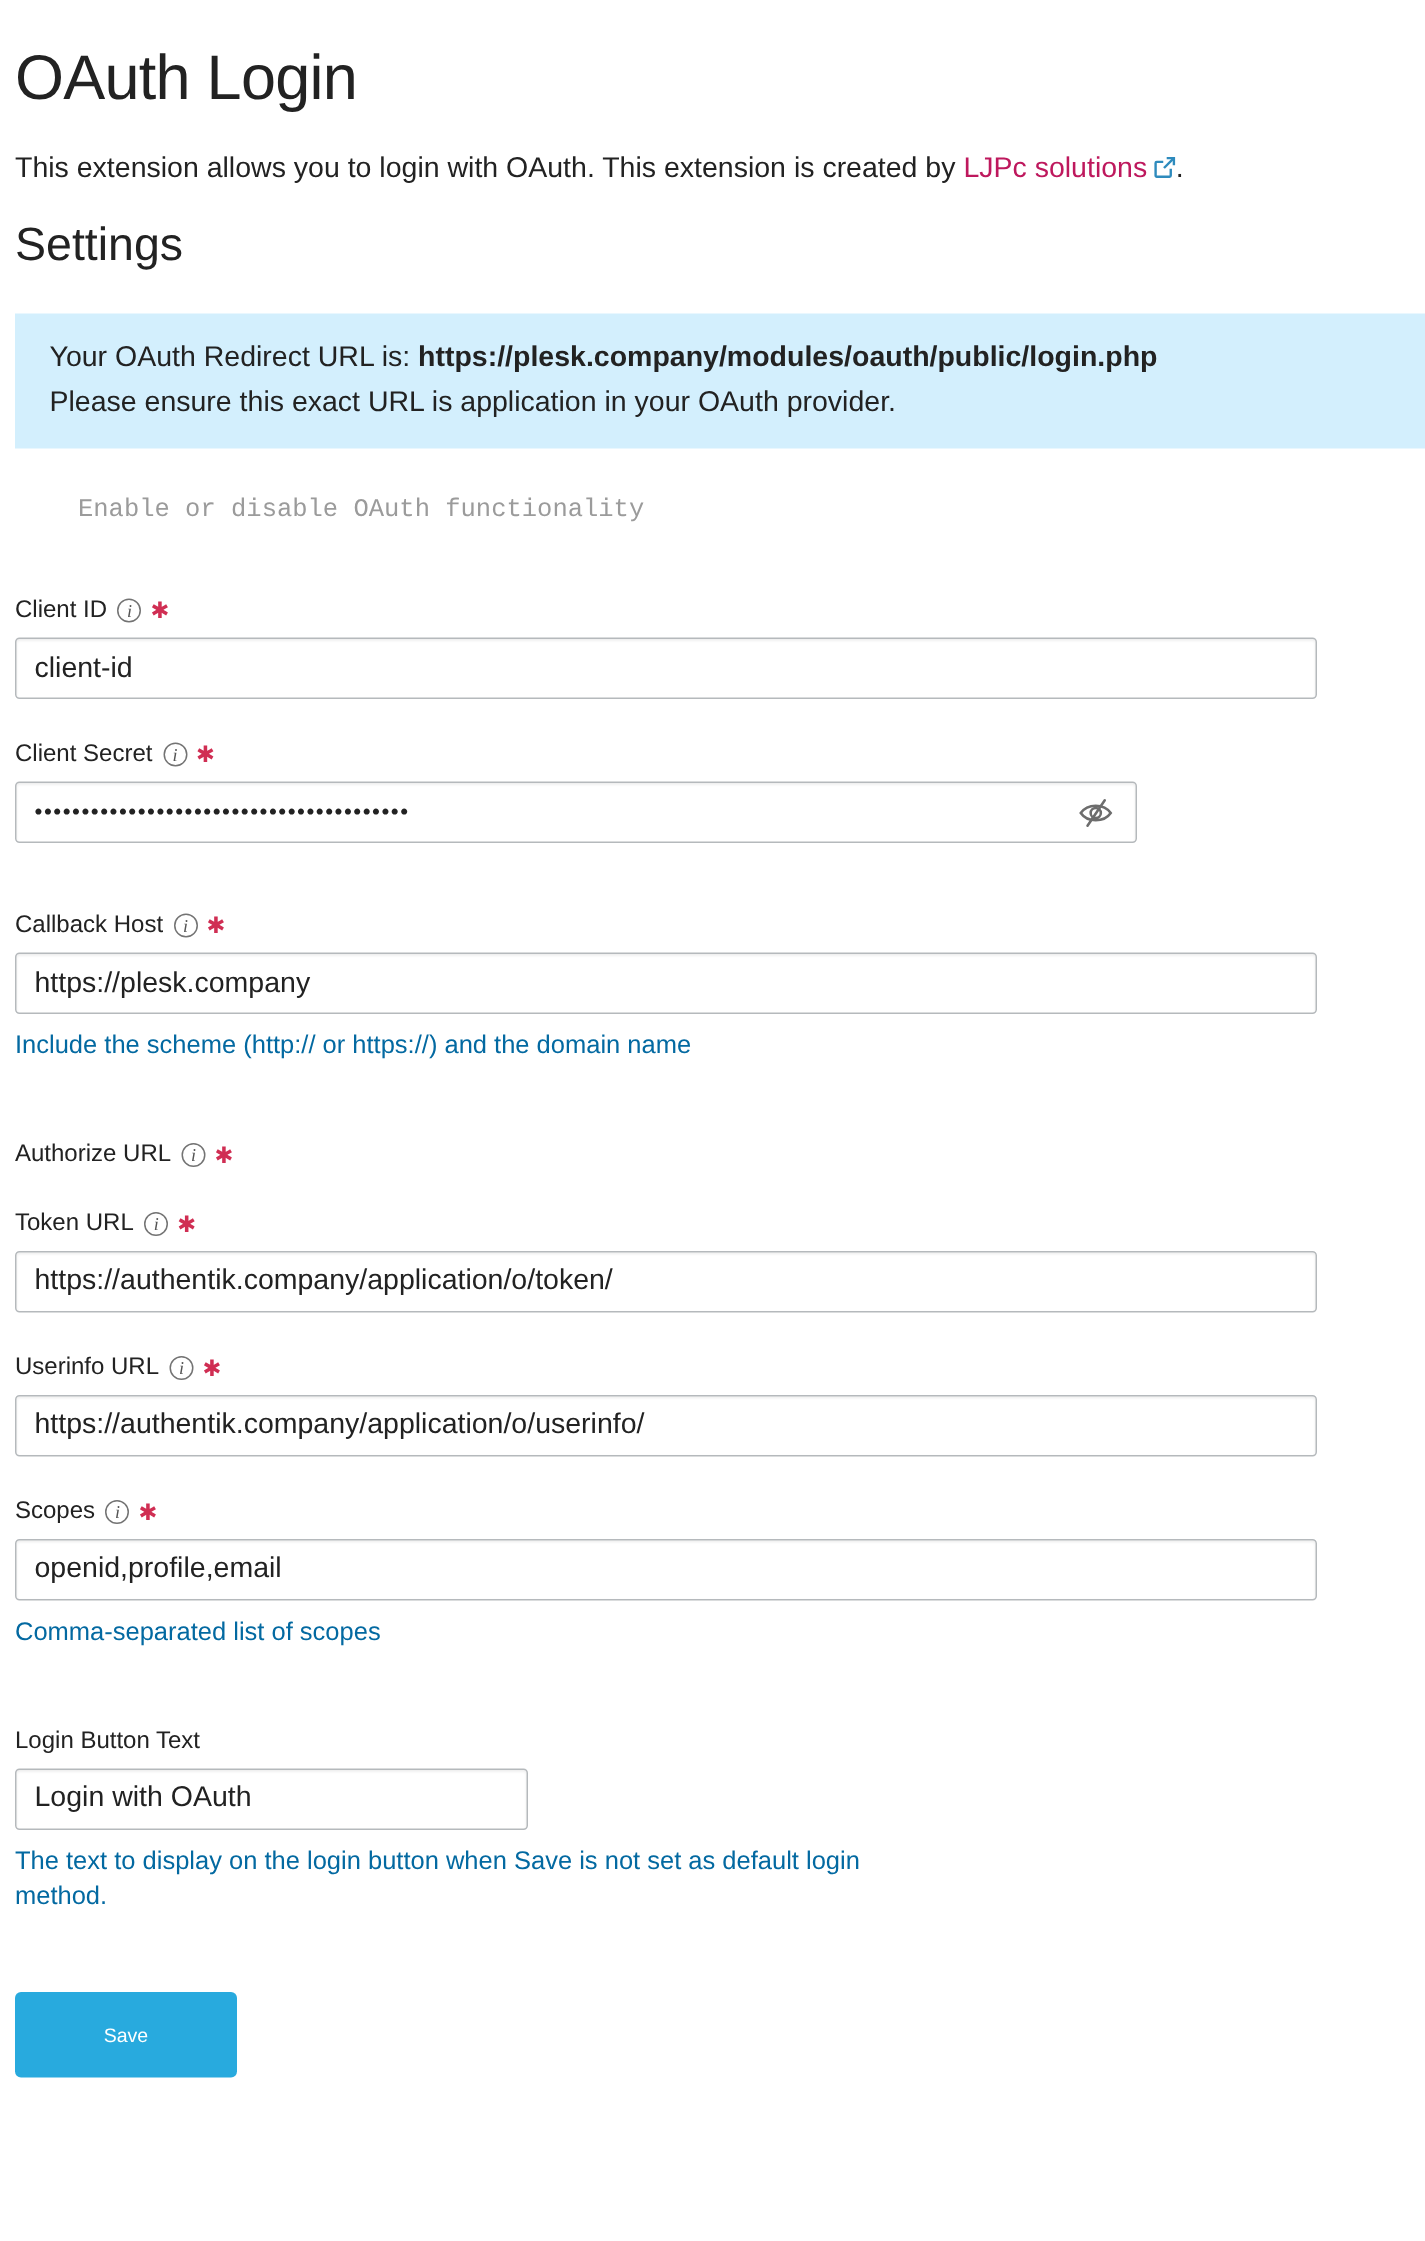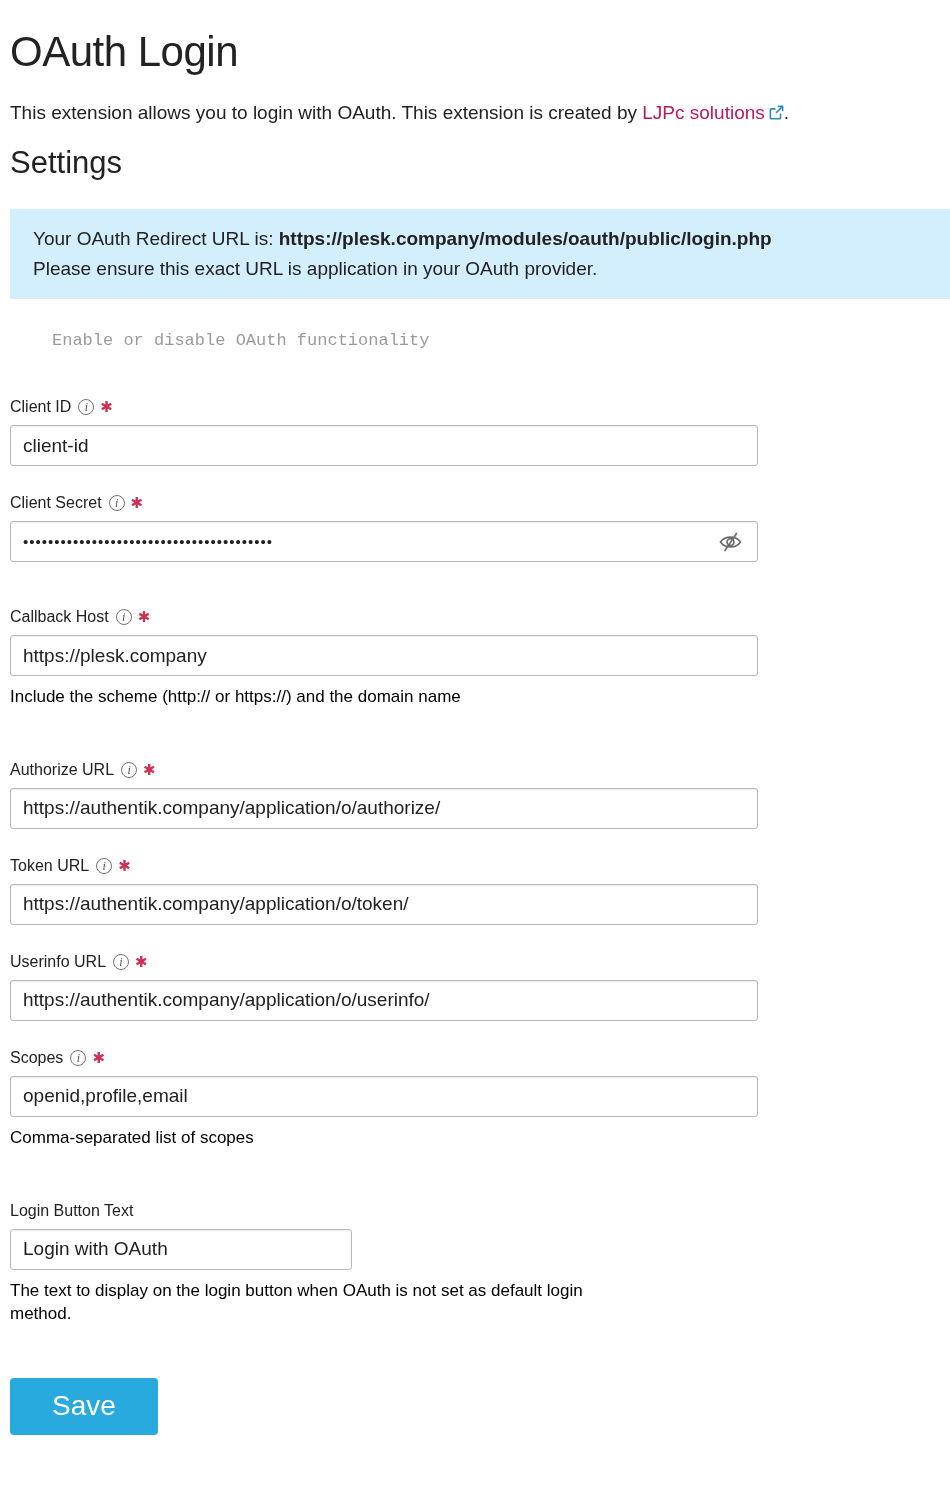--- a/index.html
+++ b/index.html
@@ -102,21 +102,21 @@
     color: #555;
     margin-left: 7px;
     cursor: pointer;
   }
   .required-star {
     color: #d02e53;
     font-size: 15px;
     margin-left: 6px;
   }
   .text-input {
-    width: 748px;
+    width: 868px;
     height: 41px;
     border: 1px solid #b5b9bc;
     border-radius: 3px;
     background: #fff;
     box-shadow: inset 0 1px 2px rgba(0,0,0,0.08);
     font-family: "Liberation Sans", "DejaVu Sans", sans-serif;
     font-size: 19px;
     color: #222;
     padding: 0 12px;
     outline: none;
@@ -132,38 +132,38 @@
   .eye-button {
     position: absolute;
     right: 14px; top: 0; bottom: 0;
     display: flex; align-items: center;
     background: none; border: none; padding: 0;
     cursor: pointer;
     color: #6d6d6d;
   }
   .field-hint {
     font-size: 17px;
-    color: #000000;
+    color: #0369a1;
     margin-top: 10px;
     line-height: 1.35;
   }
   .field-hint.wrap-narrow { max-width: 620px; }
 
   
   .save-row { margin-top: 52px; }
   .save-button {
     display: inline-block;
     min-width: 148px;
     height: 57px;
     background: #28aade;
     color: #fff;
     border: none;
     border-radius: 4px;
     font-family: "Liberation Sans", "DejaVu Sans", sans-serif;
-    font-size: 28px;
+    font-size: 13px;
     cursor: pointer;
     padding: 0 36px;
   }
 </style>
 </head>
 <body>
 
 <div class="page">
 
   <h1 class="page-title">OAuth Login</h1>
@@ -221,21 +221,20 @@
     <input class="text-input" type="text" value="https://plesk.company" style="">
     <div class="field-hint">Include the scheme (http:// or https://) and the domain name</div>
   </div>
 
   <div class="field">
     <div class="field-label">
       <span>Authorize URL</span>
       <span class="info-icon">i</span>
       <span class="required-star">✱</span>
     </div>
-    <input class="text-input" type="text" value="https://authentik.company/application/o/authorize/" style="">
   </div>
 
   <div class="field">
     <div class="field-label">
       <span>Token URL</span>
       <span class="info-icon">i</span>
       <span class="required-star">✱</span>
     </div>
     <input class="text-input" type="text" value="https://authentik.company/application/o/token/" style="">
   </div>
@@ -257,20 +256,20 @@
     </div>
     <input class="text-input" type="text" value="openid,profile,email" style="">
     <div class="field-hint">Comma-separated list of scopes</div>
   </div>
 
   <div class="field">
     <div class="field-label">
       <span>Login Button Text</span>
     </div>
     <input class="text-input narrow" type="text" value="Login with OAuth" style="">
-    <div class="field-hint wrap-narrow">The text to display on the login button when OAuth is not set as default login method.</div>
+    <div class="field-hint wrap-narrow">The text to display on the login button when Save is not set as default login method.</div>
   </div>
 
   <div class="save-row">
     <button class="save-button">Save</button>
   </div>
 
 </div>
 
 </body></html>

